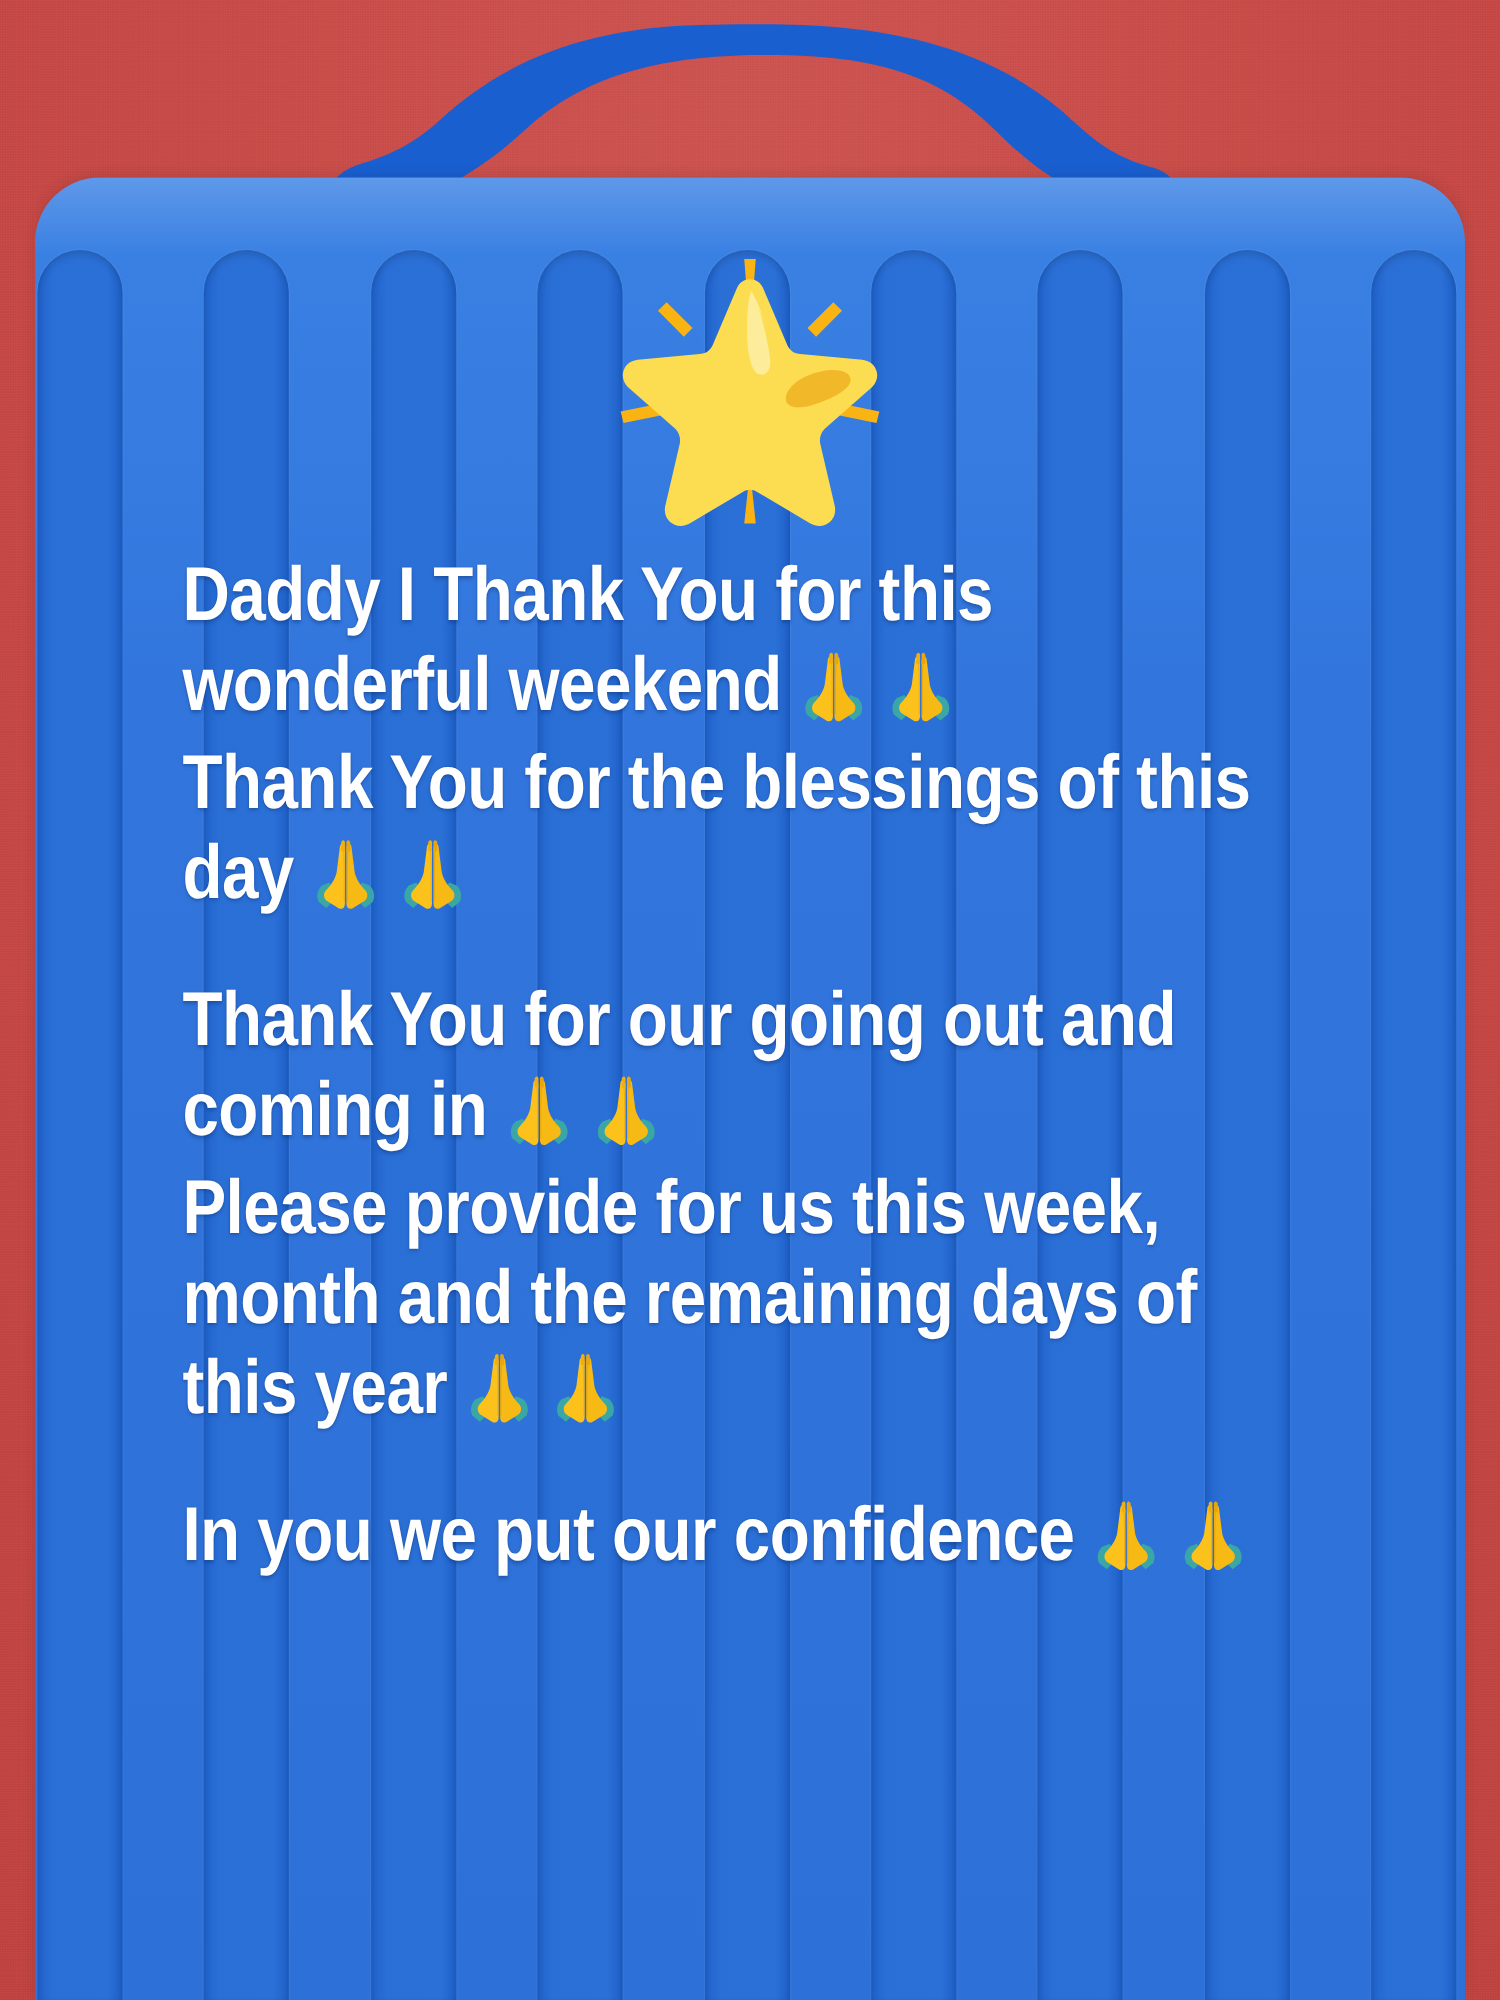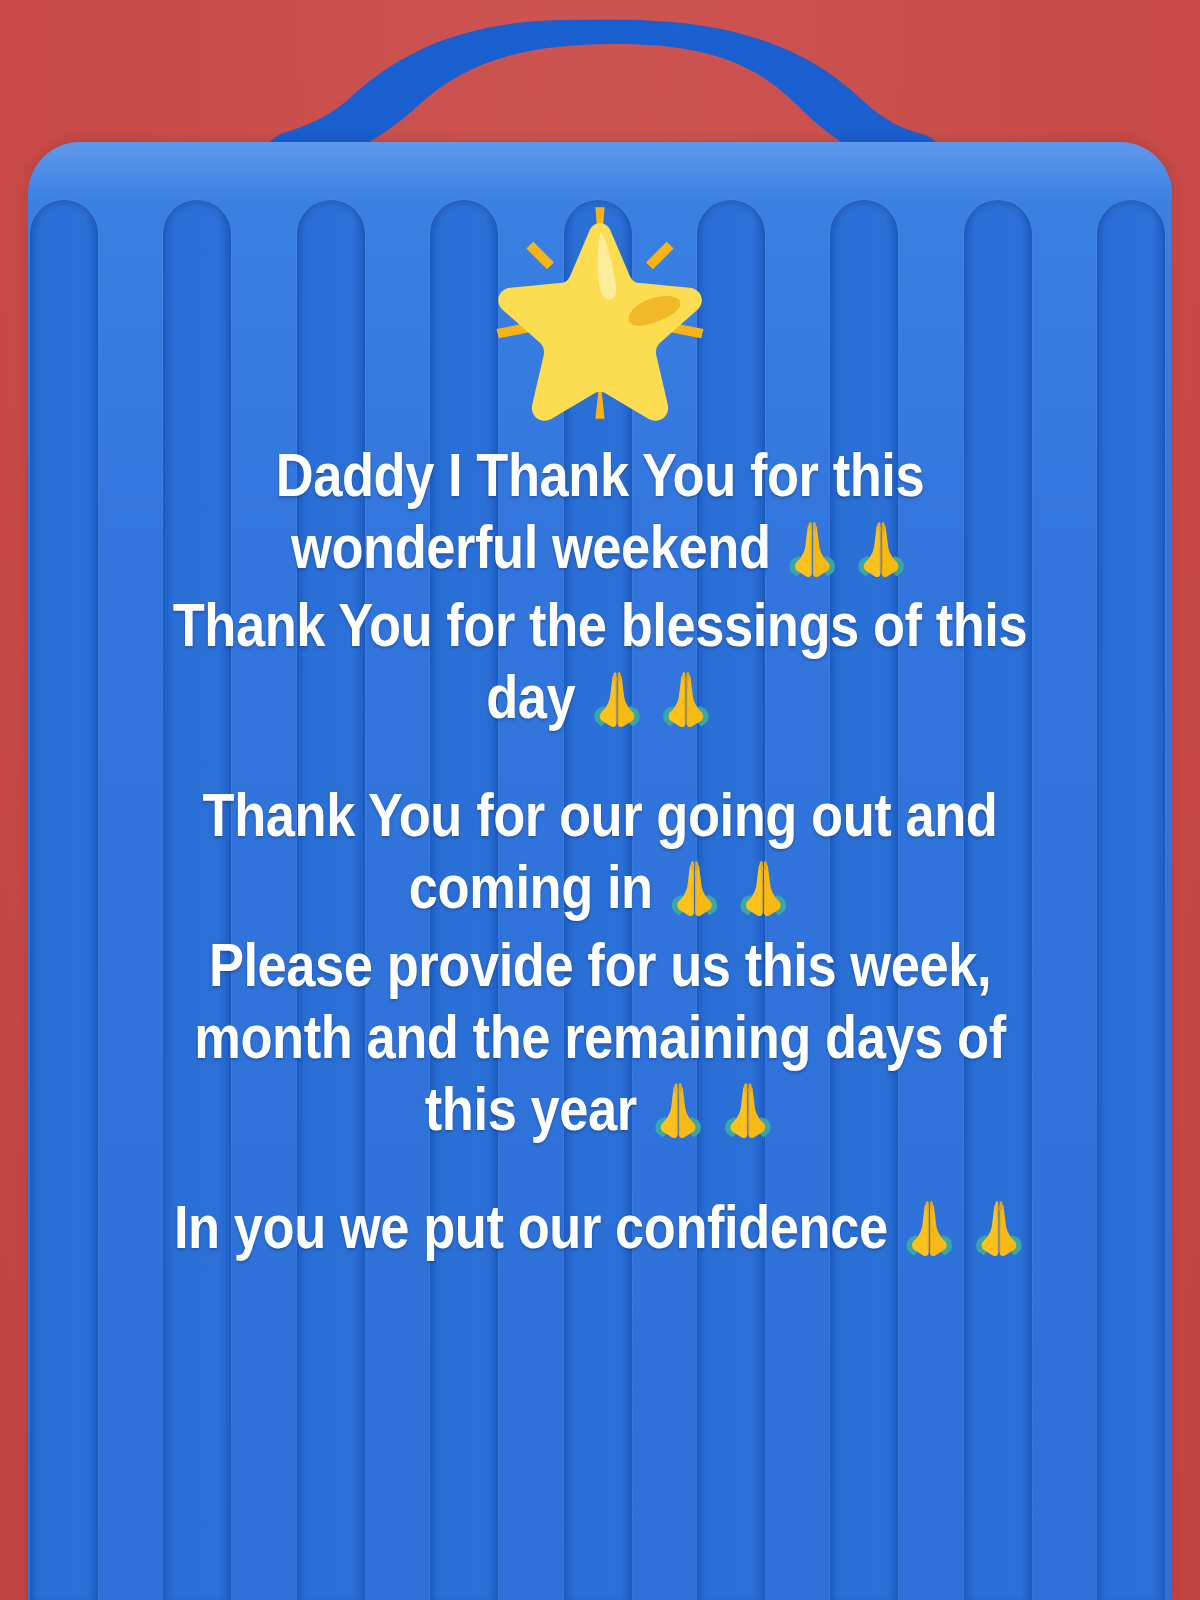--- a/index.html
+++ b/index.html
@@ -84,21 +84,21 @@
       0 0 0 1px rgba(255,255,255,.045);
   }
 
   
   #content {
     position: absolute;
     inset: 0;
     z-index: 4;
     padding: 56px 40px 0 40px;
     box-sizing: border-box;
-    text-align: center;
+    text-align: left;
   }
 
   #star {
     display: block;
     margin: 0 auto 12px auto;
     width: 230px;
     height: 230px;
   }
 
   #verses {

